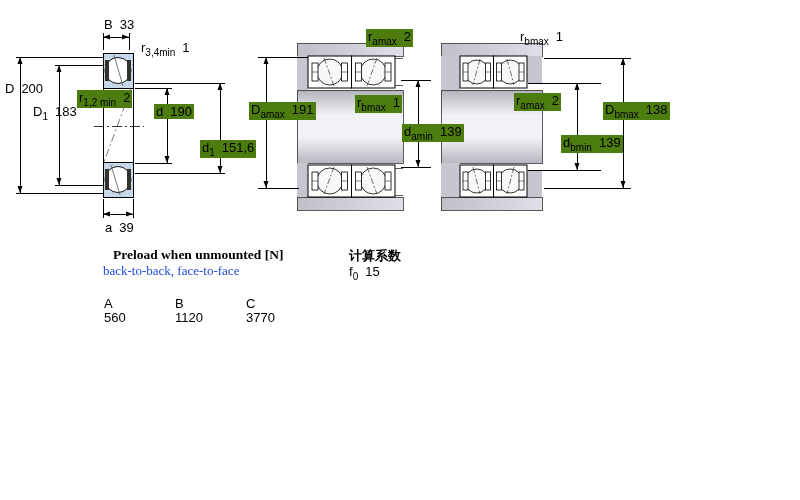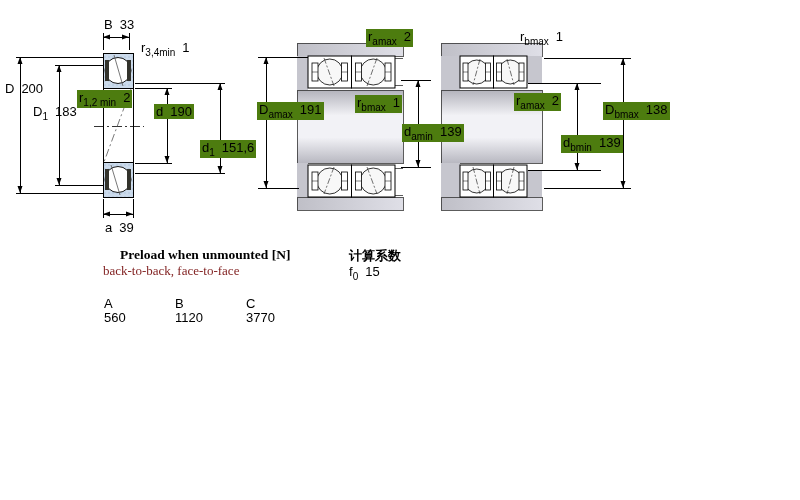--- a/index.html
+++ b/index.html
@@ -7,21 +7,21 @@
           font-family:"Liberation Sans","DejaVu Sans",sans-serif;}
   .canvas svg{position:absolute;left:0;top:0;}
   .dim{position:absolute;font:13px "Liberation Sans","DejaVu Sans",sans-serif;color:#000;
        white-space:nowrap;line-height:15px;}
   .dim sub{font-size:10px;line-height:1;}
   .dim .v{margin-left:7px;}
   .wbg{background:#4d7c0f;padding:0 2px;}
   .serif-title{position:absolute;font:bold 13.5px "Liberation Serif","DejaVu Serif",serif;
        color:#000;white-space:nowrap;}
   .serif-sub{position:absolute;font:13px "Liberation Serif","DejaVu Serif",serif;
-       color:#7f1d1d;white-space:nowrap;}
+       color:#1d4ed8;white-space:nowrap;}
   .cjk-title{position:absolute;font:bold 13px "Liberation Sans","DejaVu Sans",sans-serif;
        color:#000;white-space:nowrap;}
   .tbl{position:absolute;font:13px "Liberation Sans","DejaVu Sans",sans-serif;color:#000;
        white-space:nowrap;}
 </style>
 </head>
 <body>
 
 <div class="canvas">
 
@@ -195,30 +195,30 @@
 <div class="dim" style="left:104px;top:17px"><span>B</span><span class="v">33</span></div>
 <div class="dim" style="left:141px;top:40px"><span>r</span><sub>3,4min</sub><span class="v">1</span></div>
 <div class="dim" style="left:5px;top:81px"><span>D</span><span class="v">200</span></div>
 <div class="dim" style="left:33px;top:104px"><span>D</span><sub>1</sub><span class="v">183</span></div>
 <div class="dim wbg" style="left:77px;top:90px"><span>r</span><sub>1,2 min</sub><span class="v">2</span></div>
 <div class="dim wbg" style="left:154px;top:104px"><span>d</span><span class="v">190</span></div>
 <div class="dim wbg" style="left:200px;top:140px"><span>d</span><sub>1</sub><span class="v">151,6</span></div>
 <div class="dim" style="left:105px;top:220px"><span>a</span><span class="v">39</span></div>
 
 <div class="dim wbg" style="left:366px;top:29px"><span>r</span><sub>amax</sub><span class="v">2</span></div>
-<div class="dim wbg" style="left:257px;top:102px"><span>D</span><sub>amax</sub><span class="v">191</span></div>
+<div class="dim wbg" style="left:249px;top:102px"><span>D</span><sub>amax</sub><span class="v">191</span></div>
 <div class="dim wbg" style="left:355px;top:95px"><span>r</span><sub>bmax</sub><span class="v">1</span></div>
 <div class="dim wbg" style="left:402px;top:124px"><span>d</span><sub>amin</sub><span class="v">139</span></div>
 
 <div class="dim" style="left:520px;top:29px"><span>r</span><sub>bmax</sub><span class="v">1</span></div>
 <div class="dim wbg" style="left:514px;top:93px"><span>r</span><sub>amax</sub><span class="v">2</span></div>
 <div class="dim wbg" style="left:603px;top:102px"><span>D</span><sub>bmax</sub><span class="v">138</span></div>
 <div class="dim wbg" style="left:561px;top:135px"><span>d</span><sub>bmin</sub><span class="v">139</span></div>
 
-<div class="serif-title" style="left:120px;top:247px">Preload when unmounted [N]</div>
+<div class="serif-title" style="left:113px;top:247px">Preload when unmounted [N]</div>
 <div class="serif-sub" style="left:103px;top:263px">back-to-back, face-to-face</div>
 <div class="cjk-title" style="left:349px;top:247px">计算系数</div>
 <div class="dim" style="left:349px;top:264px"><span>f</span><sub>0</sub><span class="v">15</span></div>
 
 <div class="tbl" style="left:104px;top:296px">A</div>
 <div class="tbl" style="left:175px;top:296px">B</div>
 <div class="tbl" style="left:246px;top:296px">C</div>
 <div class="tbl" style="left:104px;top:310px">560</div>
 <div class="tbl" style="left:175px;top:310px">1120</div>
 <div class="tbl" style="left:246px;top:310px">3770</div>

